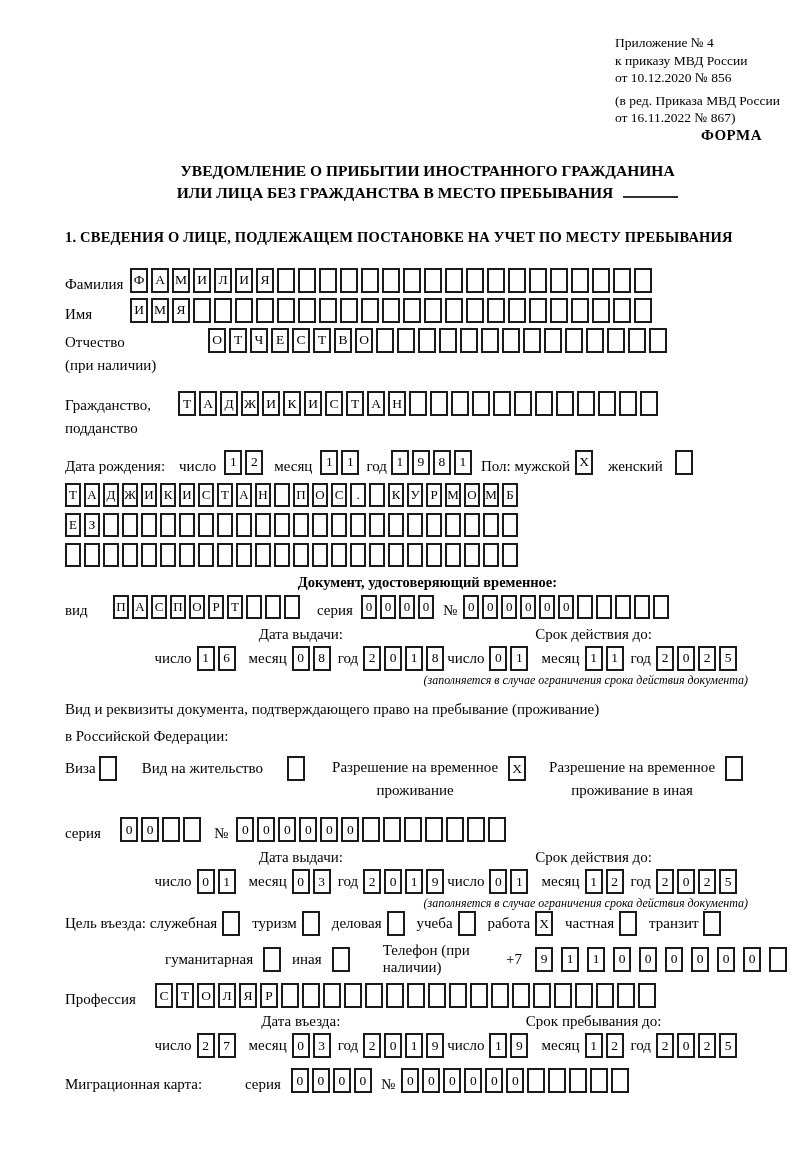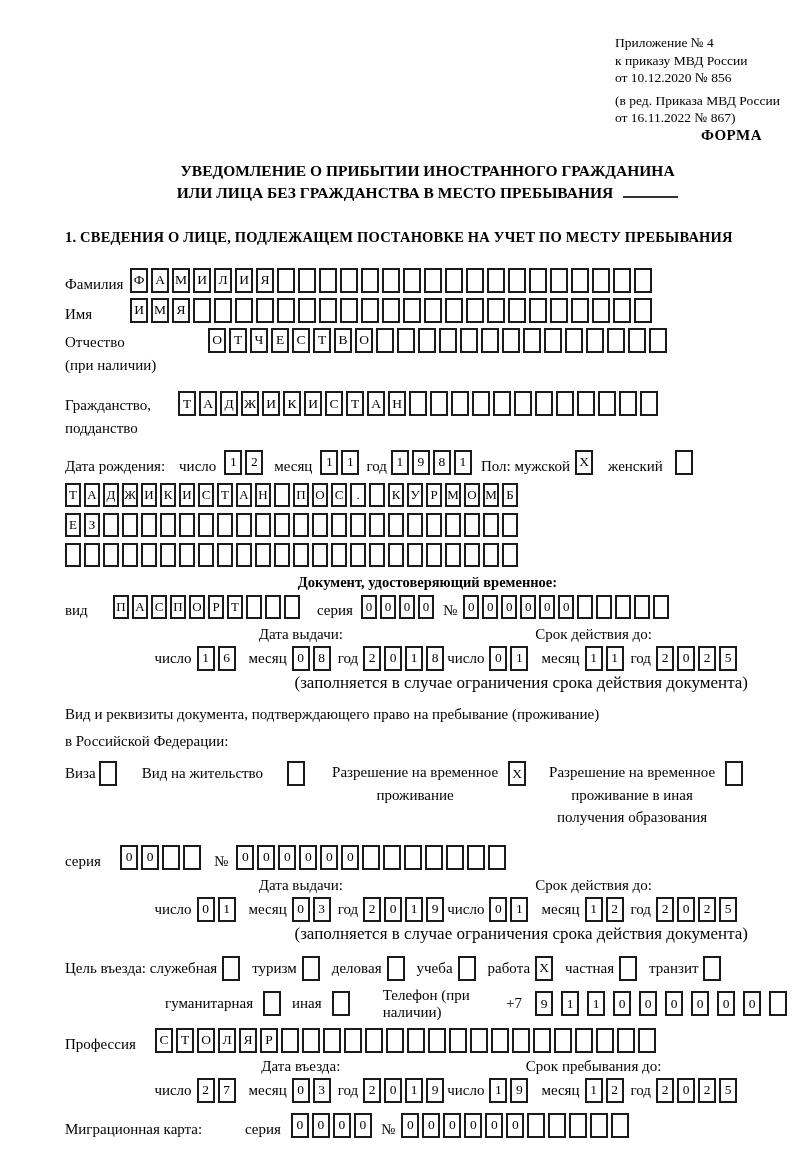--- a/index.html
+++ b/index.html
@@ -31,27 +31,27 @@
   .sm .cell { width: 16px; height: 24px; margin-right: 3px; font-size: 13px; }
   .check { margin-left: 5px; }
 
   .center-bold { text-align: center; font-weight: bold; margin-top: 7px; font-size: 14.5px; }
 
   .dates { display: flex; justify-content: flex-end; margin-top: 7px; padding-right: 50px; }
   .dg-h { text-align: center; margin-bottom: 3px; }
   .dg-r { display: flex; align-items: center; }
   .dg-r .lbl { margin-right: 5px; }
   .dg-r .gap { margin-left: 10px; }
-  .note { text-align: right; padding-right: 42px; font-size: 17px; margin-top: 2px; }
+  .note { text-align: right; padding-right: 42px; font-size: 12px; margin-top: 2px; font-style: italic; }
 
   .plain { margin-top: 10px; line-height: 1.55; }
   .permits { display: flex; align-items: flex-start; margin-top: 8px; }
   .permits .inline-lbl { padding-top: 4px; }
   .opt { text-align: center; line-height: 1.5; }
-  .purpose-row { display: flex; align-items: center; margin-top: 12px; }
+  .purpose-row { display: flex; align-items: center; }
   .purpose-row .o { margin-left: 9px; }
   .purpose-row .cell { margin-left: 5px; }
 </style>
 </head>
 <body>
 
 <div class="page">
 
   <div class="hdr">
     <div>Приложение № 4</div>
@@ -399,21 +399,20 @@
     <span class="inline-lbl" style="margin-left:22px">Вид на жительство</span>
     <span class="cell check" style="margin-left:24px"></span>
     <span class="opt" style="margin-left:24px">
       <span style="display:block">Разрешение на временное</span>
       <span style="display:block">проживание</span>
     </span>
     <span class="cell check" style="margin-left:10px">X</span>
     <span class="opt" style="margin-left:20px">
       <span style="display:block">Разрешение на временное</span>
       <span style="display:block">проживание в иная</span>
-      <span style="display:block">получения образования</span>
     </span>
     <span class="cell check" style="margin-left:10px"></span>
   </div>
 
   <div class="frow" style="margin-top:16px">
     <span class="lbl" style="width:55px">серия</span>
     <span class="cells">
         <span class="cell">0</span>
         <span class="cell">0</span>
         <span class="cell"></span>

